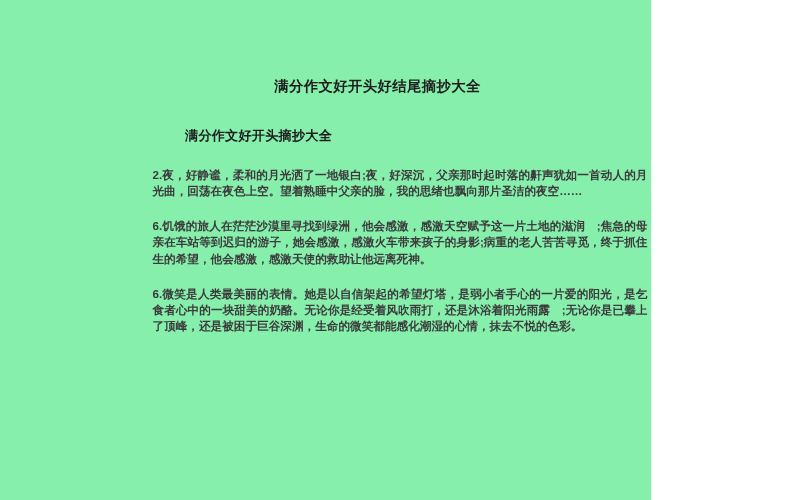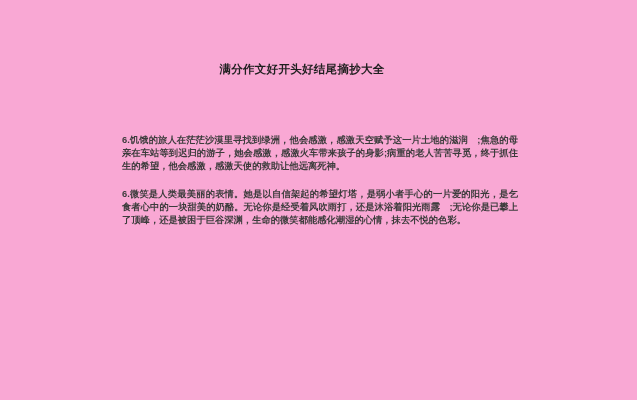--- a/index.html
+++ b/index.html
@@ -7,23 +7,23 @@
     padding: 0;
   }
   body {
     width: 637px;
     height: 400px;
     background: #ffffff;
     overflow: hidden;
   }
   .page {
     position: relative;
-    width: 637px;
+    width: 521px;
     height: 400px;
-    background: #f9a8d4;
+    background: #86efac;
     font-family: "Liberation Sans", sans-serif;
   }
   .doc-title {
     position: absolute;
     top: 62px;
     left: 0;
     width: 604px;
     margin: 0;
     text-align: center;
     font-size: 11.5px;
@@ -58,18 +58,20 @@
     text-align: justify;
     letter-spacing: 0;
   }
 </style>
 </head>
 <body>
 
 <div class="page">
   <h1 class="doc-title">满分作文好开头好结尾摘抄大全</h1>
 
+  <h2 class="section-heading">满分作文好开头摘抄大全</h2>
 
   <div class="content">
+    <p class="para">2.夜，好静谧，柔和的月光洒了一地银白;夜，好深沉，父亲那时起时落的鼾声犹如一首动人的月光曲，回荡在夜色上空。望着熟睡中父亲的脸，我的思绪也飘向那片圣洁的夜空……</p>
     <p class="para">6.饥饿的旅人在茫茫沙漠里寻找到绿洲，他会感激，感激天空赋予这一片土地的滋润　;焦急的母亲在车站等到迟归的游子，她会感激，感激火车带来孩子的身影;病重的老人苦苦寻觅，终于抓住生的希望，他会感激，感激天使的救助让他远离死神。</p>
     <p class="para">6.微笑是人类最美丽的表情。她是以自信架起的希望灯塔，是弱小者手心的一片爱的阳光，是乞食者心中的一块甜美的奶酪。无论你是经受着风吹雨打，还是沐浴着阳光雨露　;无论你是已攀上了顶峰，还是被困于巨谷深渊，生命的微笑都能感化潮湿的心情，抹去不悦的色彩。</p>
   </div>
 </div>
 
 </body></html>

